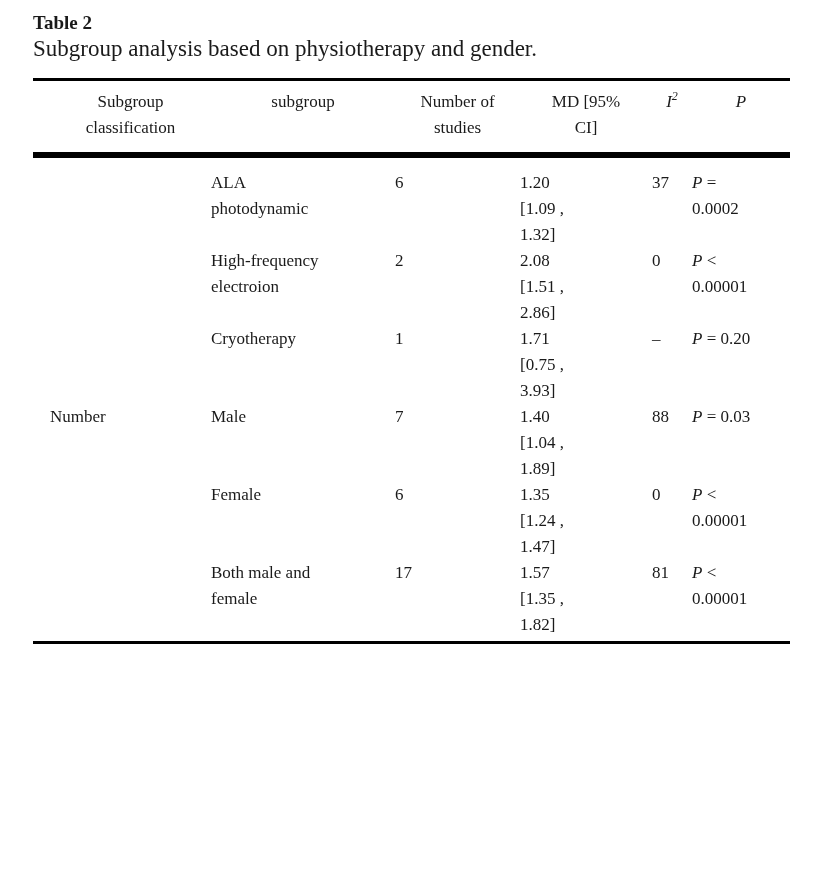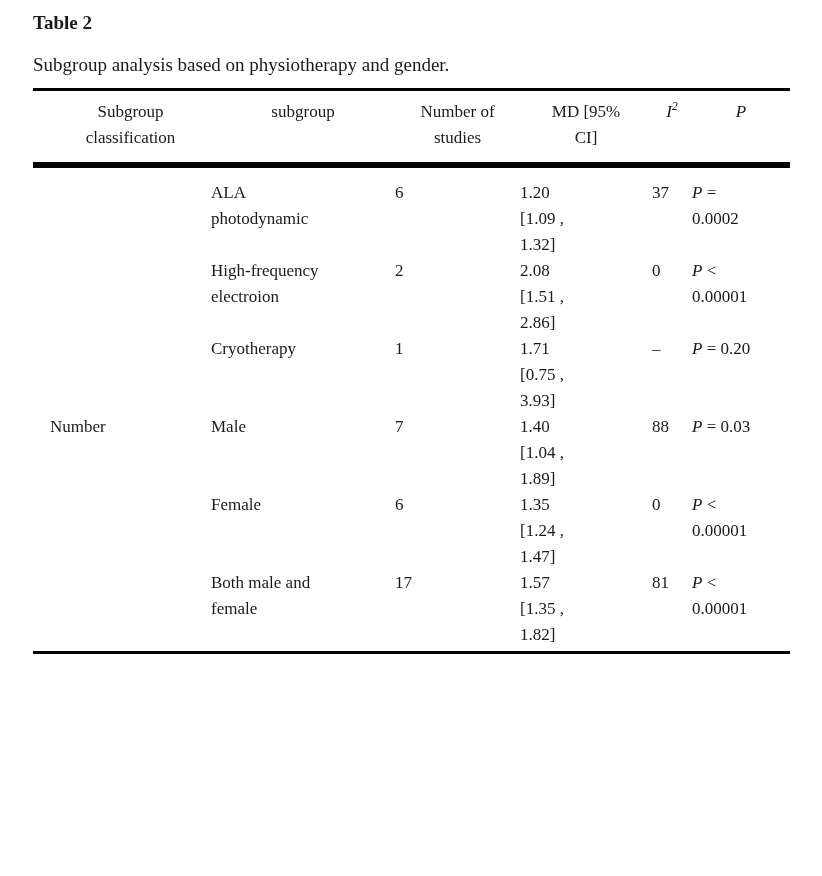--- a/index.html
+++ b/index.html
@@ -14,26 +14,26 @@
     color: #1a1a1a;
   }
   .page {
     padding: 8px 32px 0 33px;
     box-sizing: border-box;
   }
   .table-title {
     font-size: 19px;
     line-height: 25px;
     font-weight: bold;
-    margin: 2px 0 16px 0;
+    margin: 2px 0 0 0;
   }
   .table-caption {
-    font-size: 19px;
+    font-size: 23px;
     line-height: 27px;
-    margin: 0 0 10px 0;
+    margin: 0 0 16px 0;
   }
   table.subgroup-table {
     width: 757px;
     table-layout: fixed;
     border-collapse: collapse;
     border-top: 3px solid #000000;
     border-bottom: 3px solid #000000;
     font-size: 17px;
     line-height: 26px;
   }

